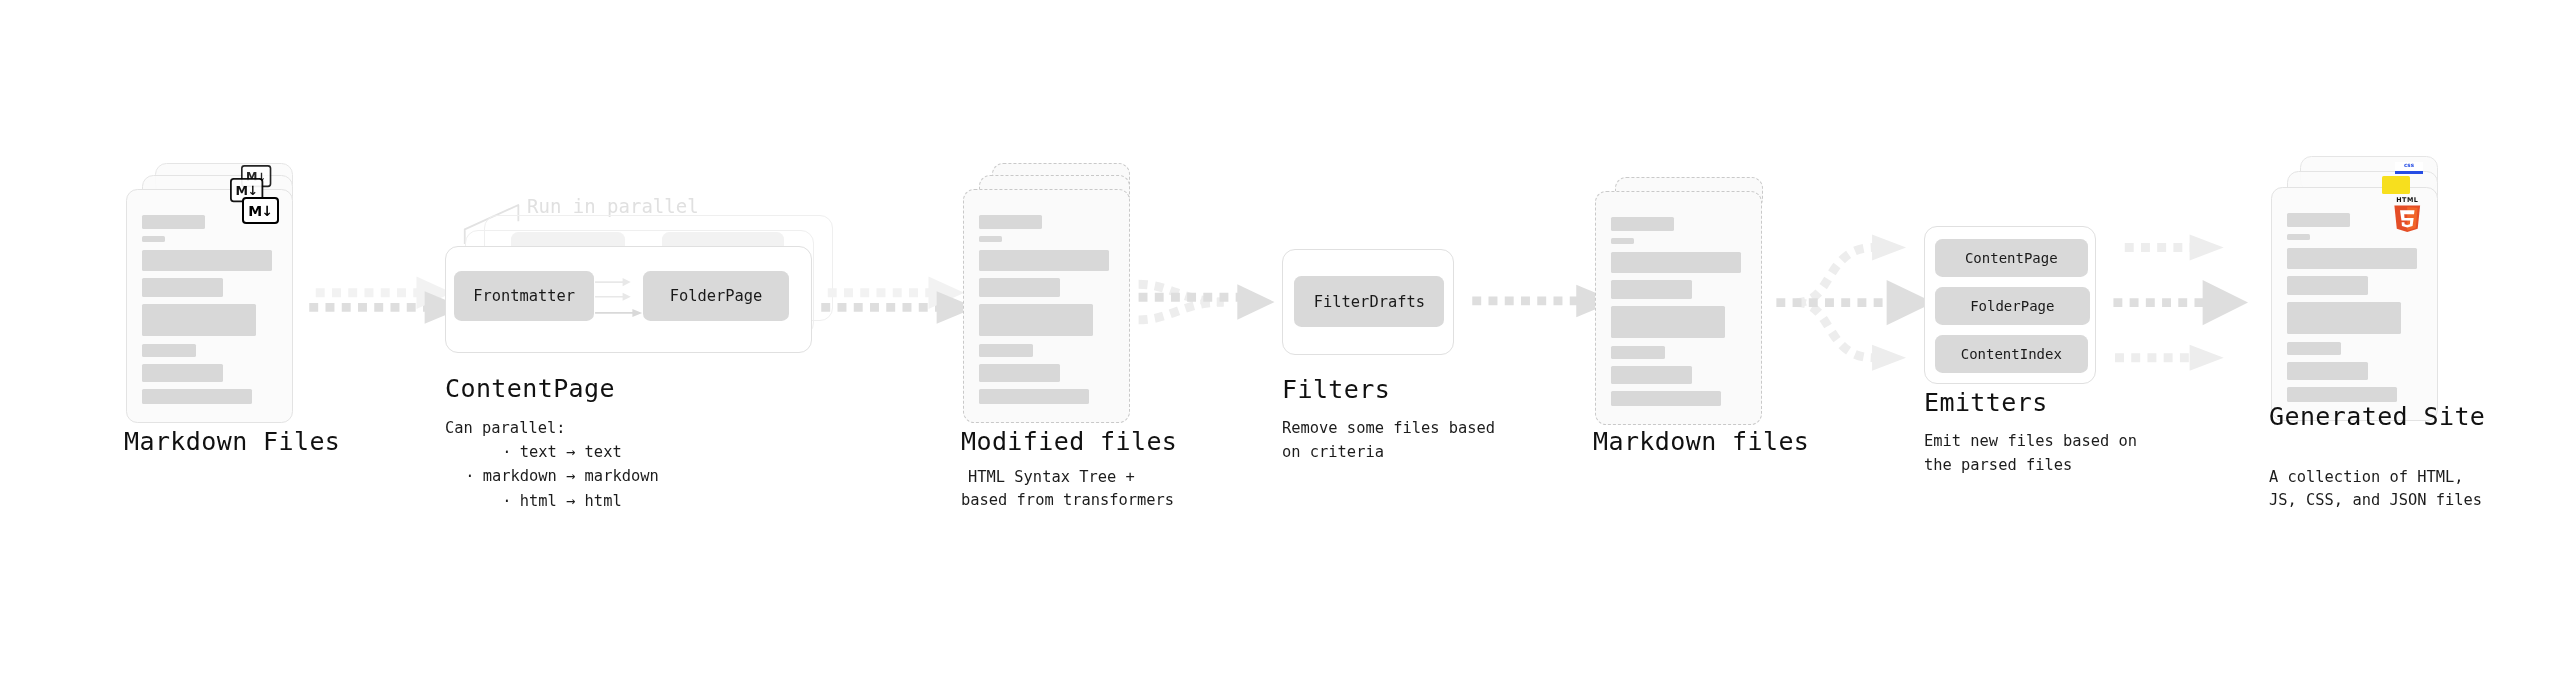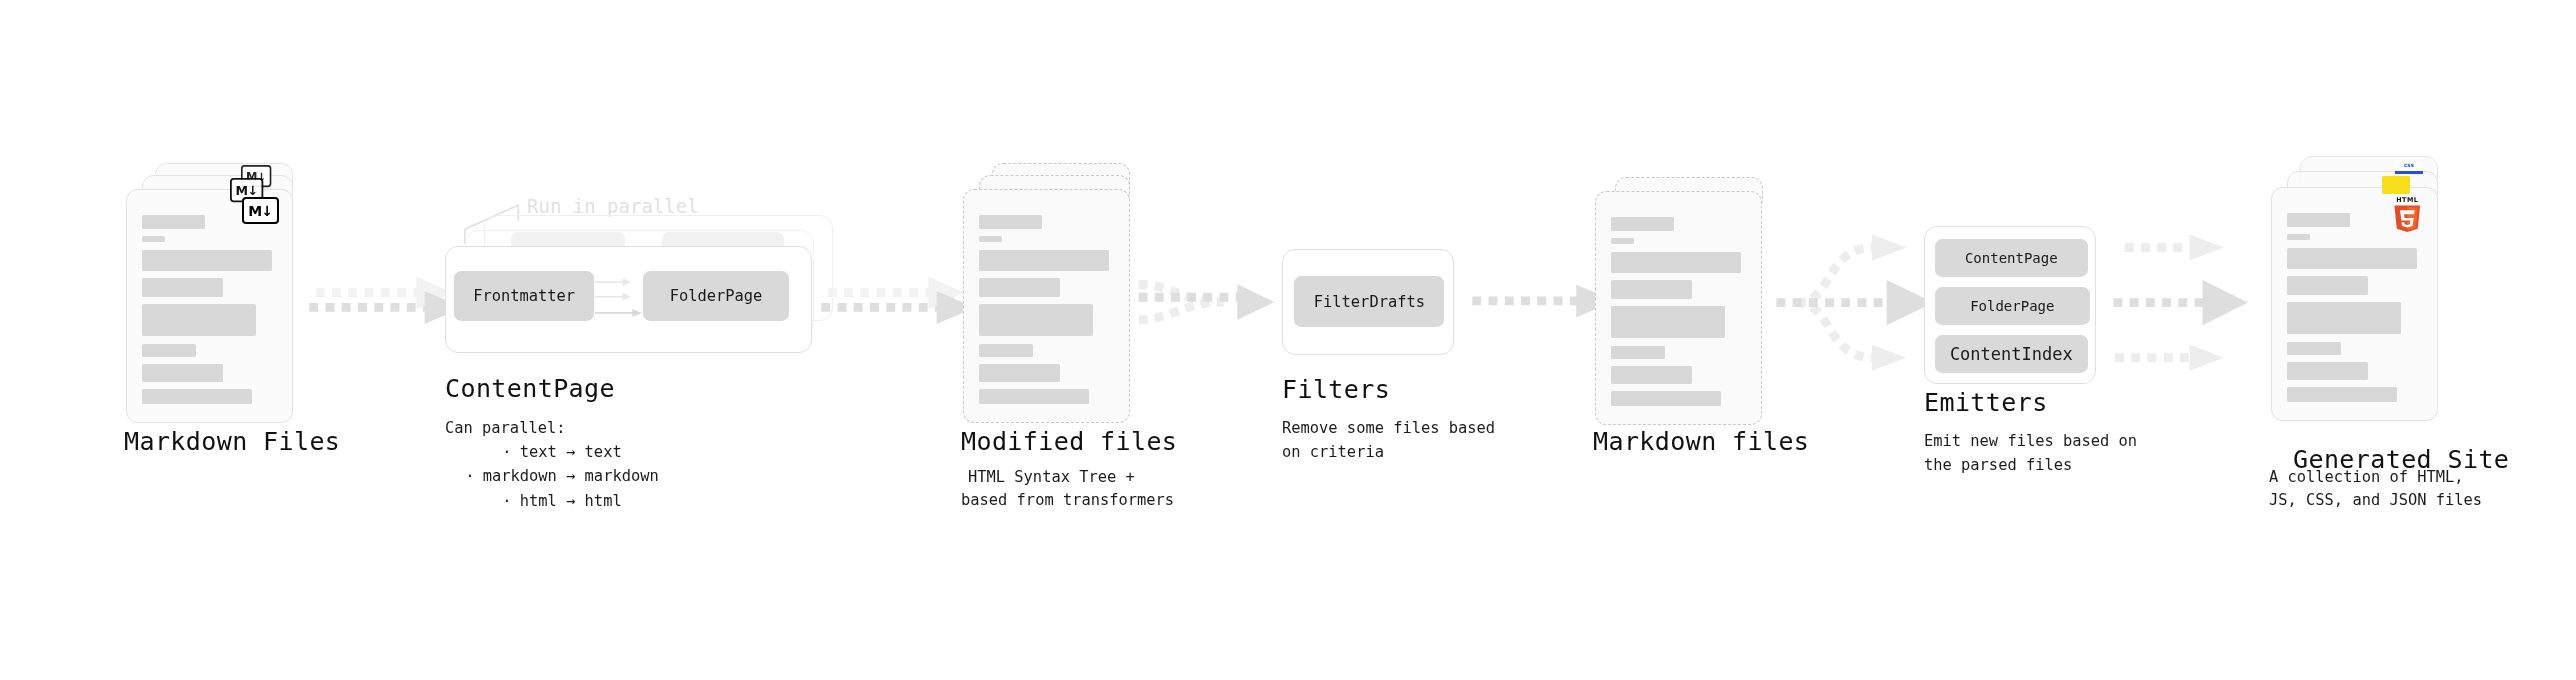--- a/index.html
+++ b/index.html
@@ -263,21 +263,21 @@
     <path d="M0,92 H150" stroke="#dedede" stroke-width="11" stroke-dasharray="11 9" fill="none"></path>
     <path d="M118,8 L160,24 L118,40 Z" fill="#ededed"></path>
     <path d="M118,144 L160,160 L118,176 Z" fill="#ededed"></path>
     <path d="M136,64 L194,92 L136,120 Z" fill="#dedede"></path>
   </svg>
 
   <div class="node" style="left:1924px;top:226px;">
     <div class="group" style="left:0;top:0;width:172px;height:158px;">
       <div class="chip" style="left:9.8px;top:12.2px;width:153px;height:38px;font-size:14px;">ContentPage</div>
       <div class="chip" style="left:9.8px;top:60px;width:155px;height:38px;font-size:14px;">FolderPage</div>
-      <div class="chip" style="left:9.8px;top:108px;width:153px;height:38px;font-size:17px;">ContentIndex</div>
+      <div class="chip" style="left:9.8px;top:108px;width:153px;height:38px;font-size:14px;">ContentIndex</div>
     </div>
   </div>
   <div class="title" style="left:1924px;top:388px;">Emitters</div>
   <div class="caption" style="left:1924px;top:429px;">Emit new files based on</div>
   <div class="caption" style="left:1924px;top:453px;">the parsed files</div>
 
   <svg class="layer" style="left:2113px;top:228px;width:163px;height:150px;" viewBox="0 0 200 185">
     <path d="M14,24 H100" stroke="#ededed" stroke-width="11" stroke-dasharray="11 9" fill="none"></path>
     <path d="M94,8 L136,24 L94,40 Z" fill="#ededed"></path>
     <path d="M0,92 H118" stroke="#dedede" stroke-width="11" stroke-dasharray="11 9" fill="none"></path>
@@ -310,18 +310,18 @@
       <div class="badge html5-badge" style="left:120px;top:39px;">
         <svg viewBox="0 0 40 46" width="32.5" height="37">
           <text x="20" y="9" text-anchor="middle" font-family="DejaVu Sans, sans-serif" font-size="8" font-weight="bold" fill="#111" letter-spacing="0.5">HTML</text>
           <path d="M4,13 L7,42 L20,46 L33,42 L36,13 Z" fill="#e44d26"></path>
           <path d="M20,15 L20,44 L30.5,41 L33,16 Z" fill="#f16529"></path>
           <path d="M11,19 H29 L28.4,24 H16.2 L16.6,28.5 H28 L26.6,38.5 L20,40.5 L13.4,38.5 L13,34 H16.5 L16.7,36.3 L20,37.2 L23.3,36.3 L23.7,31.8 H12.8 Z" fill="#fff"></path>
         </svg>
       </div>
     </div>
   </div>
-  <div class="title" style="left:2269px;top:445px;margin-left:24px;">Generated Site</div>
+  <div class="title" style="left:2269px;top:402px;">Generated Site</div>
   <div class="caption" style="left:2269px;top:465px;">A collection of HTML,</div>
   <div class="caption" style="left:2269px;top:488px;">JS, CSS, and JSON files</div>
 
 </div>
 
 
 </body></html>

